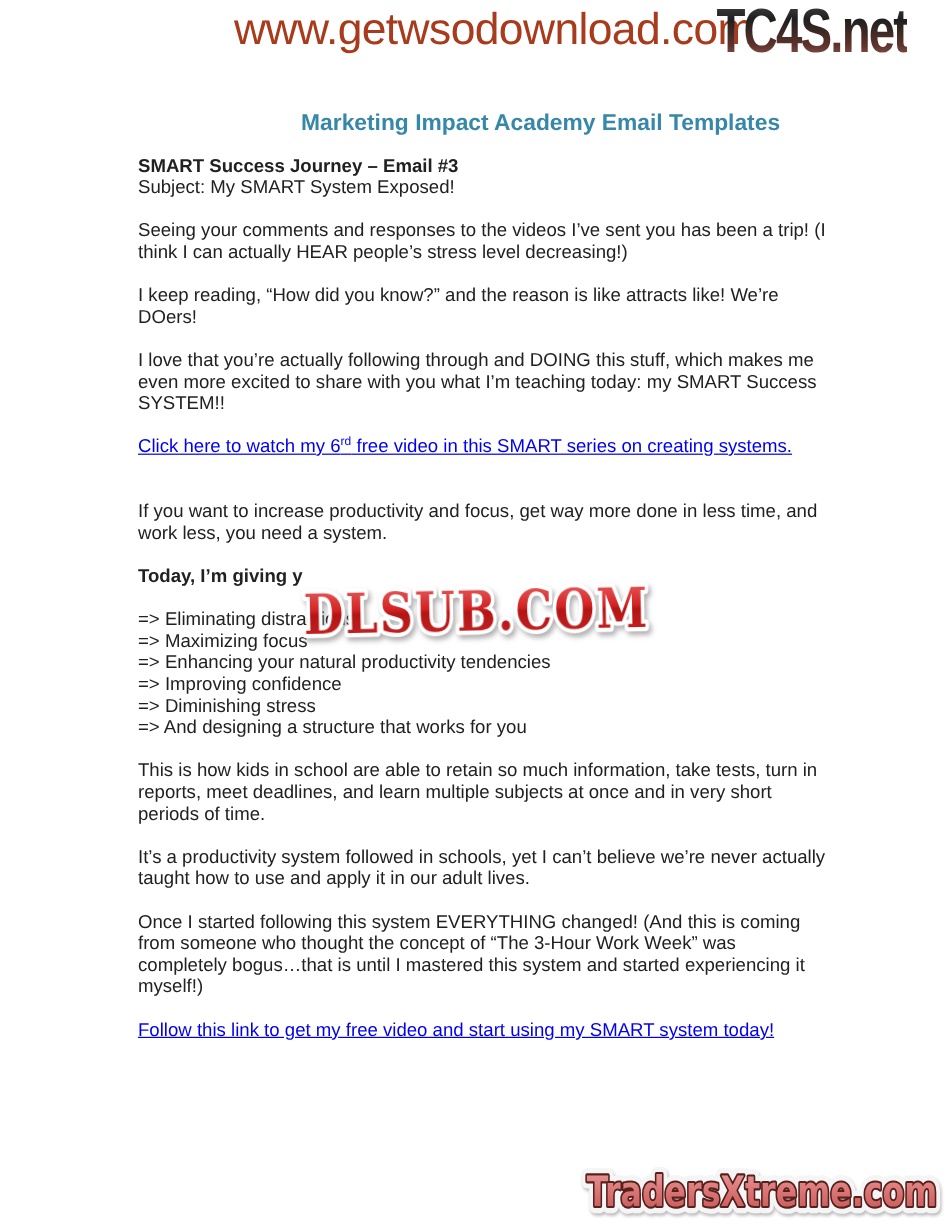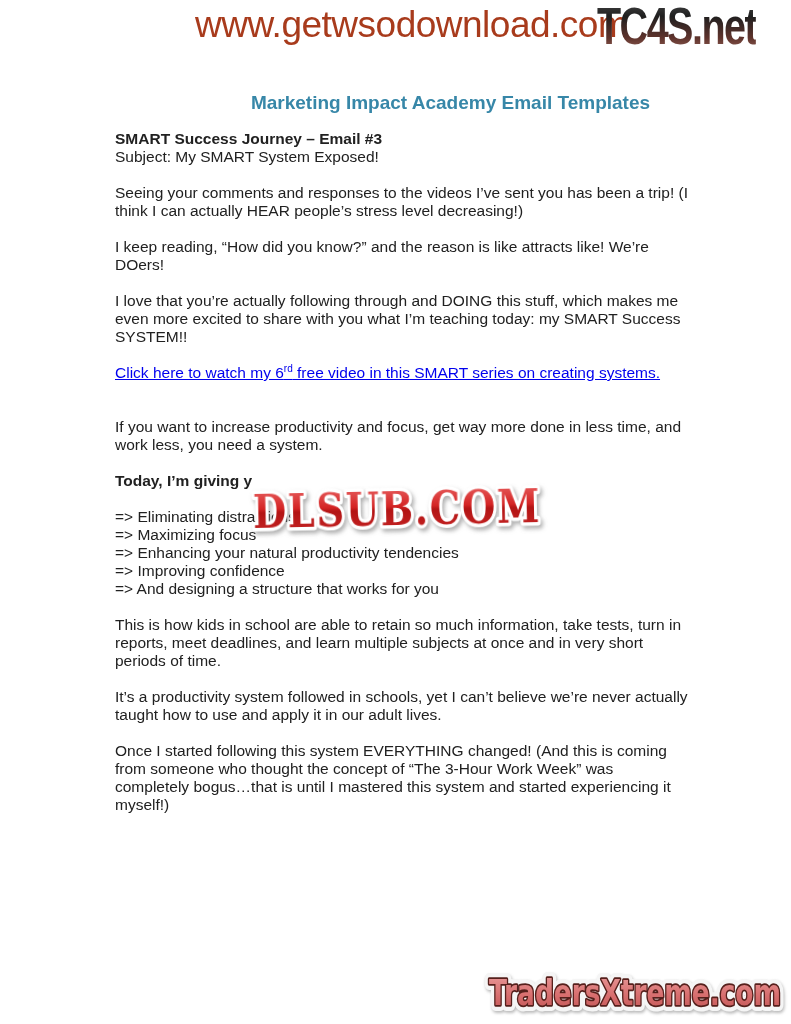--- a/index.html
+++ b/index.html
@@ -102,27 +102,31 @@
     </p>
 
     <p class="gap2">If you want to increase productivity and focus, get way more done in less time, and work less, you need a system.</p>
     <p class="bold">Today, I’m giving y</p>
 
     <div class="benefit-list">
       <div>=&gt; Eliminating distractions</div>
       <div>=&gt; Maximizing focus</div>
       <div>=&gt; Enhancing your natural productivity tendencies</div>
       <div>=&gt; Improving confidence</div>
+      <div>=&gt; Diminishing stress</div>
       <div>=&gt; And designing a structure that works for you</div>
     </div>
 
     <p>This is how kids in school are able to retain so much information, take tests, turn in reports, meet deadlines, and learn multiple subjects at once and in very short periods of time.</p>
     <p>It’s a productivity system followed in schools, yet I can’t believe we’re never actually taught how to use and apply it in our adult lives.</p>
     <p>Once I started following this system EVERYTHING changed! (And this is coming from someone who thought the concept of “The 3-Hour Work Week” was completely bogus…that is until I mastered this system and started experiencing it myself!)</p>
 
+    <p>
+      <a>Follow this link to get my free video and start using my SMART system today!</a>
+    </p>
   </div>
 
   <div class="dlsub-wm">
     <svg width="312" height="64" viewBox="0 0 312 64">
       <defs>
         <linearGradient id="dlsubGrad" x1="0" y1="0" x2="0" y2="1">
           <stop offset="0%" stop-color="#ea6a6a"></stop>
           <stop offset="45%" stop-color="#d42424"></stop>
           <stop offset="52%" stop-color="#b31414"></stop>
           <stop offset="100%" stop-color="#c92727"></stop>

